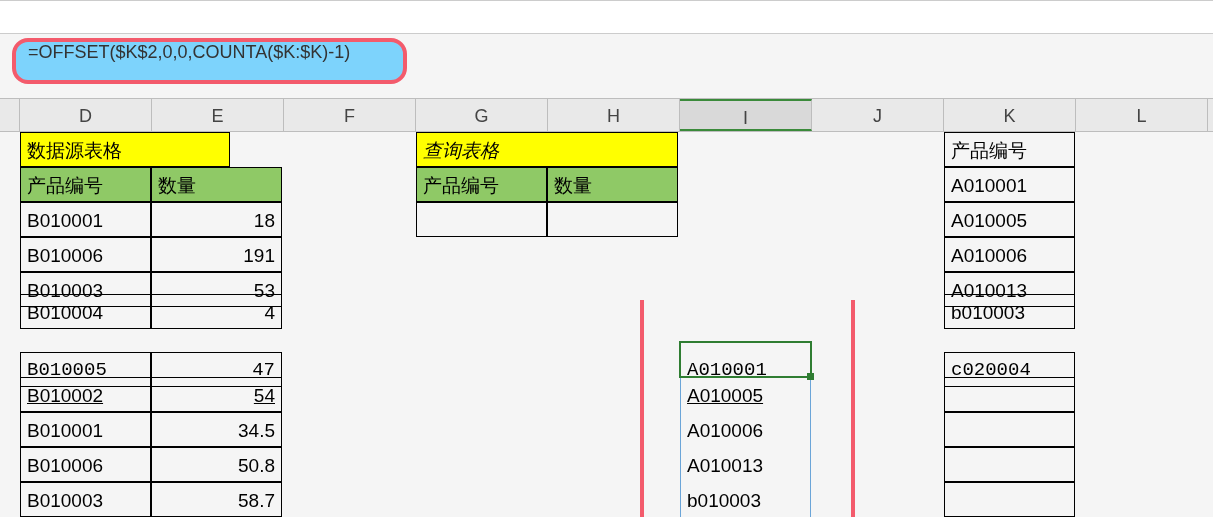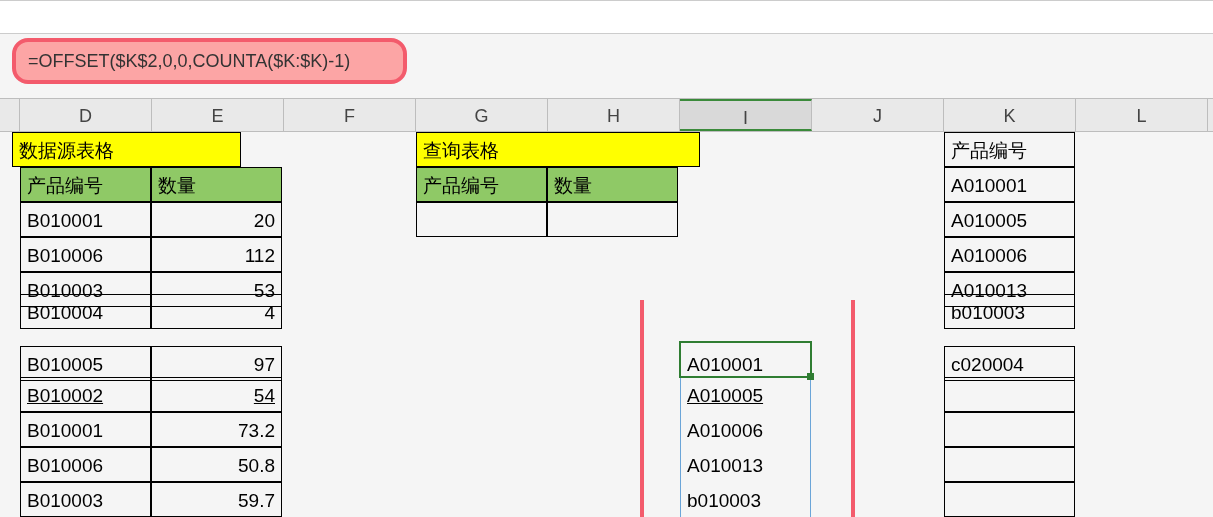--- a/index.html
+++ b/index.html
@@ -13,23 +13,23 @@
       overflow: hidden;
     }
     .formula-bar-wrap {
       position: absolute;
       top: 38px;
       left: 12px;
       width: 395px;
       height: 46px;
       border: 4px solid #f35b6c;
       border-radius: 16px;
-      background: #fca5a5;
+      background: #7dd3fc;
       display: flex;
-      align-items: center;
+      align-items: flex-start;
       padding: 0 12px;
     }
     .formula-bar-wrap span {
       color: #333;
       font-size: 18px;
       font-family: Arial, sans-serif;
     }
     .sheet-area {
       position: absolute;
       top: 98px;
@@ -75,34 +75,34 @@
       border: 1px solid transparent;
     }
     .bordered { border: 1px solid #000; }
     .yellow { background: #ffff00; }
     .green { background: #8fc966; }
     .right { text-align: right; }
     .left { text-align: left; }
     
     .x-D { left: 20px; width: 131px; }
     .x-E { left: 151px; width: 131px; }
-    .x-DE { left: 12px; width: 229px; }
+    .x-DE { left: 20px; width: 210px; }
     .x-G { left: 416px; width: 131px; }
     .x-H { left: 547px; width: 131px; }
-    .x-GH { left: 416px; width: 284px; }
+    .x-GH { left: 416px; width: 262px; font-style: italic; }
     .x-I { left: 680px; width: 131px; }
     .x-K { left: 944px; width: 131px; }
     
     .r1 { top: 0px; }
     .r2 { top: 35px; }
     .r3 { top: 70px; }
     .r4 { top: 105px; }
     .r5 { top: 140px; }
     .r6 { top: 162px; }
-    .r7 { top: 214px; }
+    .r7 { top: 220px; font-family: Liberation Mono, monospace; }
     .r8 { top: 245px; text-decoration: underline; }
     .r9 { top: 280px; }
     .r10 { top: 315px; }
     .r11 { top: 350px; }
     .spill-box {
       position: absolute;
       border: 1px solid #6ba5d8;
       pointer-events: none;
     }
     .spill-active {
@@ -155,37 +155,37 @@
     <div class="col-h col-L">L</div>
   </div>
 
   <div class="grid">
 
     <div class="cell x-DE r1 bordered yellow left">数据源表格</div>
     <div class="cell x-D r2 bordered green left">产品编号</div>
     <div class="cell x-E r2 bordered green left">数量</div>
 
     <div class="cell x-D r3 bordered left">B010001</div>
-    <div class="cell x-E r3 bordered right">20</div>
+    <div class="cell x-E r3 bordered right">18</div>
     <div class="cell x-D r4 bordered left">B010006</div>
-    <div class="cell x-E r4 bordered right">112</div>
+    <div class="cell x-E r4 bordered right">191</div>
     <div class="cell x-D r5 bordered left">B010003</div>
     <div class="cell x-E r5 bordered right">53</div>
     <div class="cell x-D r6 bordered left">B010004</div>
     <div class="cell x-E r6 bordered right">4</div>
     <div class="cell x-D r7 bordered left">B010005</div>
-    <div class="cell x-E r7 bordered right">97</div>
+    <div class="cell x-E r7 bordered right">47</div>
     <div class="cell x-D r8 bordered left">B010002</div>
     <div class="cell x-E r8 bordered right">54</div>
     <div class="cell x-D r9 bordered left">B010001</div>
-    <div class="cell x-E r9 bordered right">73.2</div>
+    <div class="cell x-E r9 bordered right">34.5</div>
     <div class="cell x-D r10 bordered left">B010006</div>
     <div class="cell x-E r10 bordered right">50.8</div>
     <div class="cell x-D r11 bordered left">B010003</div>
-    <div class="cell x-E r11 bordered right">59.7</div>
+    <div class="cell x-E r11 bordered right">58.7</div>
 
     <div class="cell x-GH r1 bordered yellow left">查询表格</div>
     <div class="cell x-G r2 bordered green left">产品编号</div>
     <div class="cell x-H r2 bordered green left">数量</div>
     <div class="cell x-G r3 bordered"></div>
     <div class="cell x-H r3 bordered"></div>
 
     <div class="cell x-I r7 left">A010001</div>
     <div class="cell x-I r8 left">A010005</div>
     <div class="cell x-I r9 left">A010006</div>

